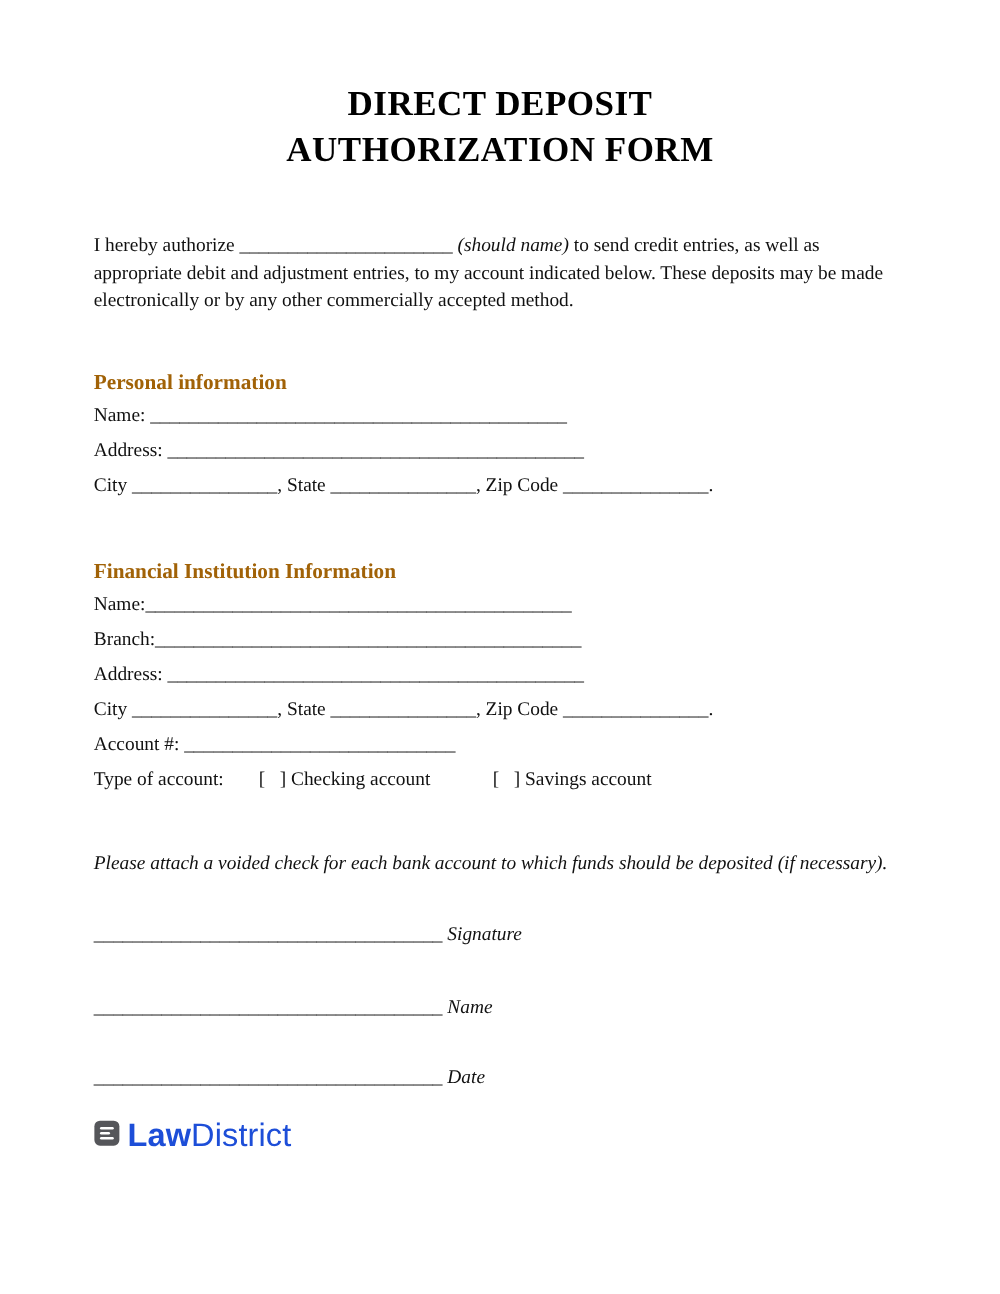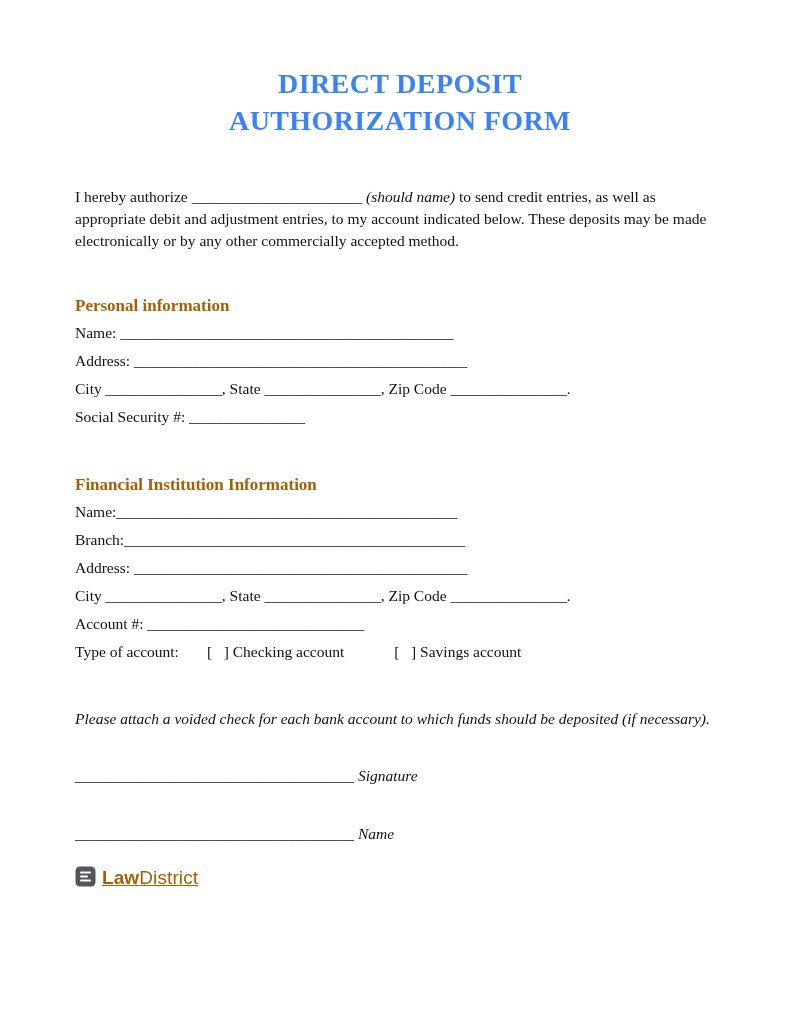--- a/index.html
+++ b/index.html
@@ -13,21 +13,21 @@
     font-family: "Liberation Serif", serif;
     color: #111111;
     font-size: 15.5px;
   }
   .doc-title {
     text-align: center;
     font-size: 28px;
     font-weight: 700;
     line-height: 1.32;
     letter-spacing: 0.4px;
-    color: #3b82f6;
+    color: #000000;
     margin-top: 4px;
   }
   .title-line { display: block; }
   .intro {
     margin-top: 46px;
     line-height: 1.42;
   }
   .italic { font-style: italic; }
   .section-heading {
     font-weight: 700;
@@ -52,24 +52,23 @@
   .sig-line { margin-top: 37px; line-height: 1.2; }
   .sig-line.first { margin-top: 40px; }
   .footer-logo {
     margin-top: 22px;
     display: flex;
     align-items: center;
     gap: 6px;
   }
   .logo-text {
     font-family: "Liberation Sans", sans-serif;
-    font-size: 19px;
-    color: #a16207;
+    font-size: 26px;
+    color: #1d4ed8;
     letter-spacing: 0.1px;
-    text-decoration: underline;
   }
   .logo-bold { font-weight: 700; }
   .logo-rest { font-weight: 400; }
 </style>
 </head>
 <body>
 
 <div class="page">
 
   <h1 class="doc-title">
@@ -85,21 +84,20 @@
   </p>
 
   <h2 class="section-heading">Personal information</h2>
 
   <div class="field-line"><span>Name: </span><span class="blank">___________________________________________</span></div>
 
   <div class="field-line"><span>Address: </span><span class="blank">___________________________________________</span></div>
 
   <div class="field-line"><span>City </span><span class="blank">_______________</span><span>, State </span><span class="blank">_______________</span><span>, Zip Code </span><span class="blank">_______________</span><span>.</span></div>
 
-  <div class="field-line"><span>Social Security #: </span><span class="blank">_______________</span></div>
 
   <h2 class="section-heading">Financial Institution Information</h2>
 
   <div class="field-line"><span>Name:</span><span class="blank">____________________________________________</span></div>
 
   <div class="field-line"><span>Branch:</span><span class="blank">____________________________________________</span></div>
 
   <div class="field-line"><span>Address: </span><span class="blank">___________________________________________</span></div>
 
   <div class="field-line"><span>City </span><span class="blank">_______________</span><span>, State </span><span class="blank">_______________</span><span>, Zip Code </span><span class="blank">_______________</span><span>.</span></div>
@@ -115,20 +113,24 @@
   <div class="sig-line">
     <span class="blank">____________________________________</span>
     <span class="italic">Signature</span>
   </div>
 
   <div class="sig-line first">
     <span class="blank">____________________________________</span>
     <span class="italic">Name</span>
   </div>
 
+  <div class="sig-line">
+    <span class="blank">____________________________________</span>
+    <span class="italic">Date</span>
+  </div>
 
   <div class="footer-logo">
     <span>
       <svg width="21" height="21" viewBox="0 0 21 21" aria-hidden="true">
         <rect x="0.5" y="0.5" width="20" height="20" rx="4.5" fill="#55565a"></rect>
         <rect x="5" y="5.5" width="11" height="2" rx="1" fill="#ffffff"></rect>
         <rect x="5" y="9.5" width="8" height="2" rx="1" fill="#ffffff"></rect>
         <rect x="5" y="13.5" width="11" height="2" rx="1" fill="#ffffff"></rect>
       </svg>
     </span>

